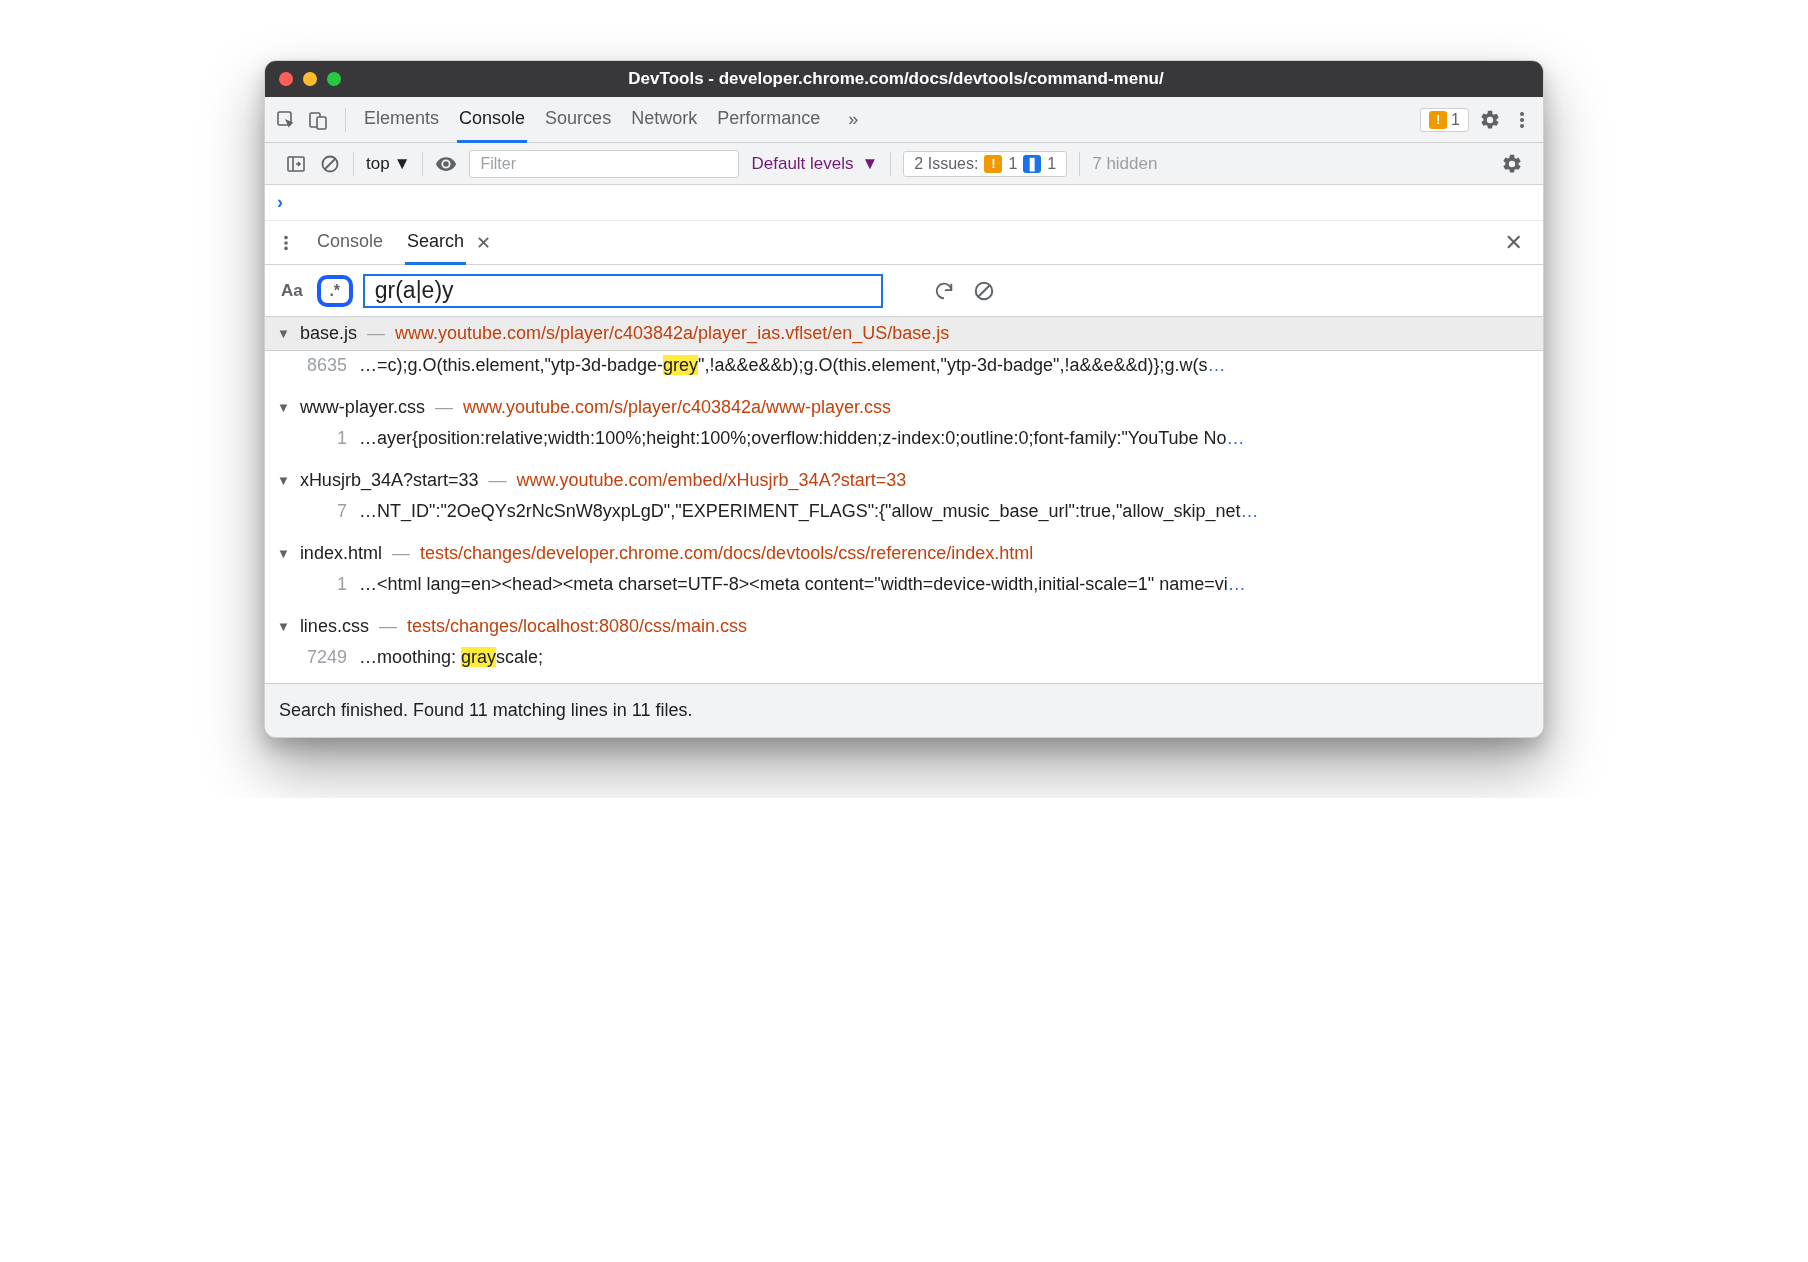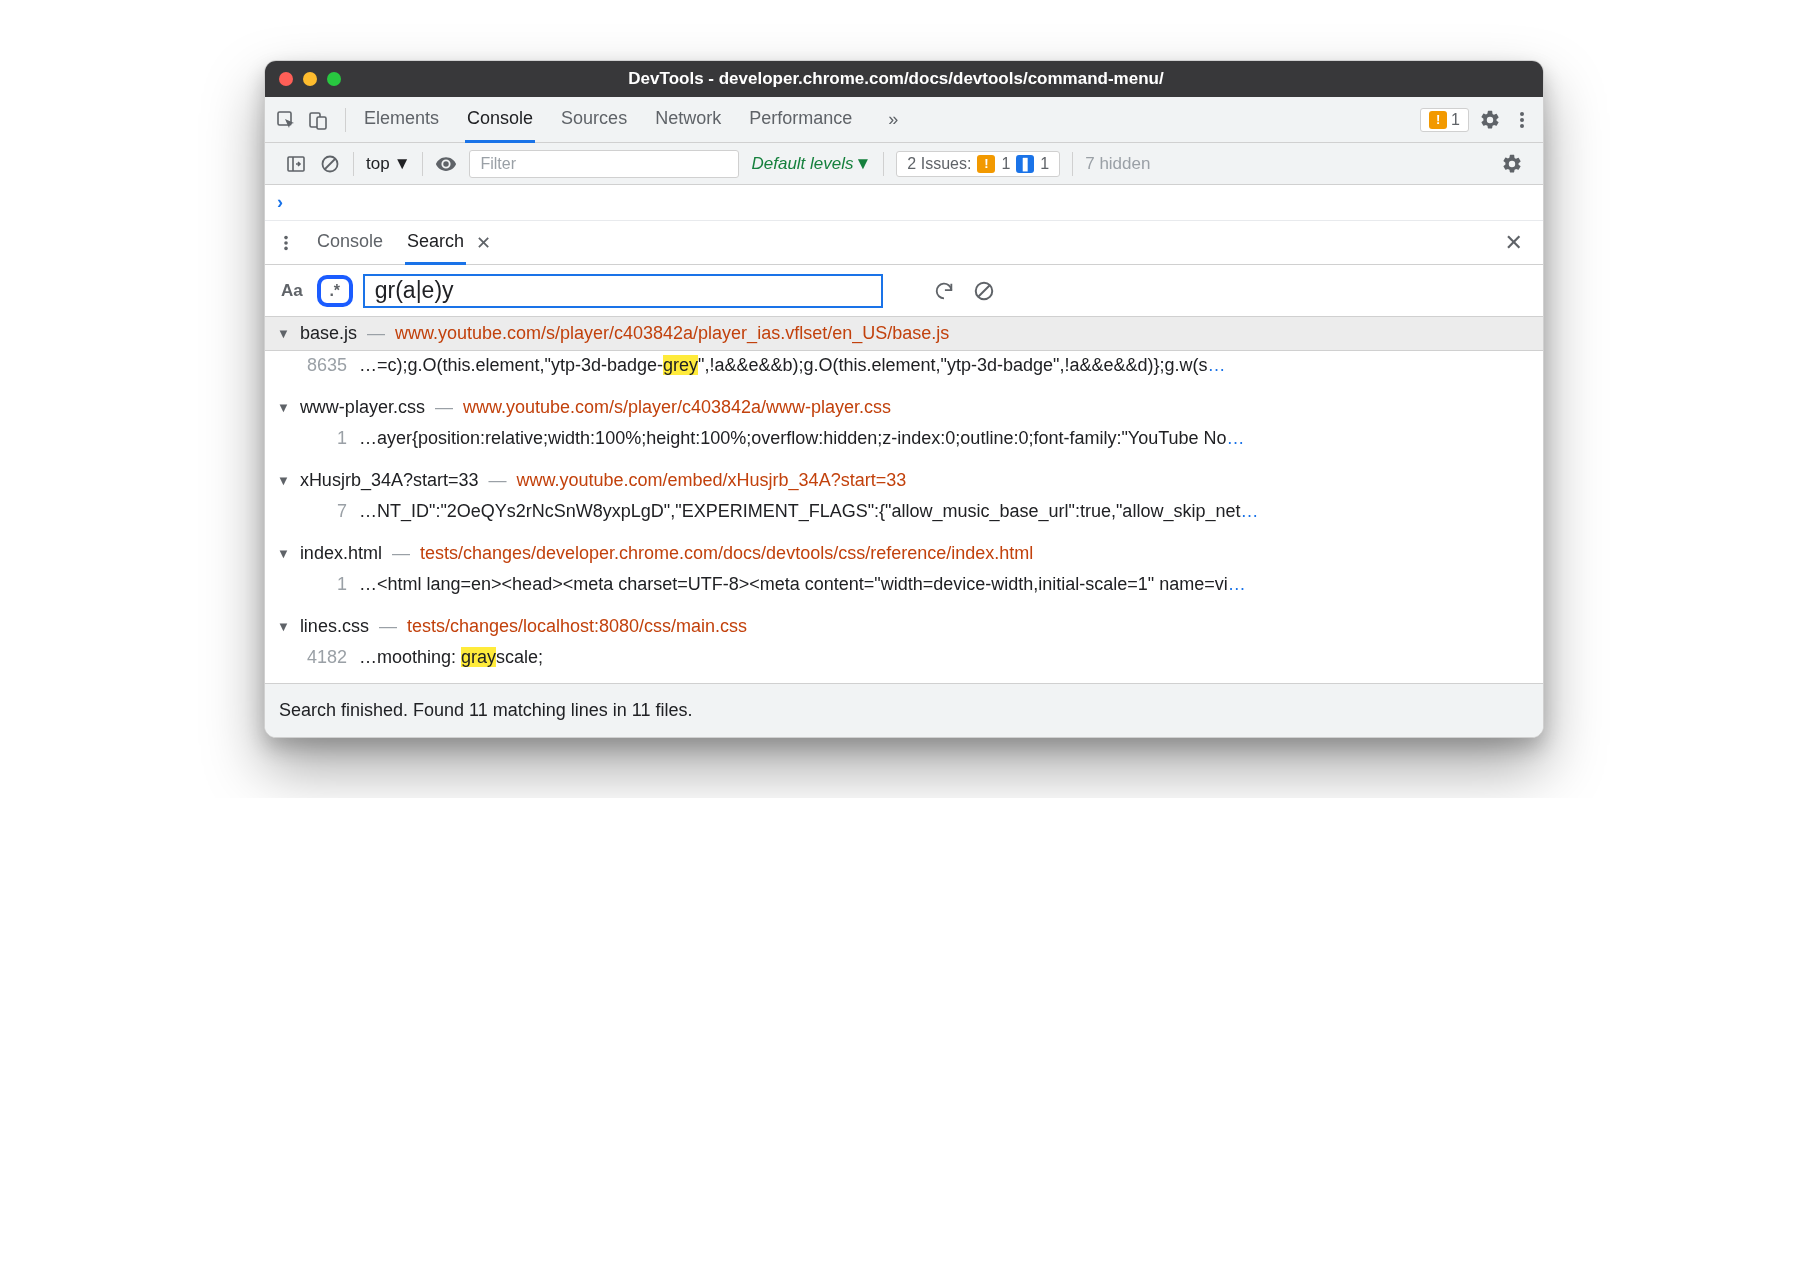--- a/index.html
+++ b/index.html
@@ -51,21 +51,21 @@
     align-items: center;
     padding: 0 10px;
     gap: 10px;
   }
   .ts-icon {
     width: 22px; height: 22px;
     display: flex; align-items: center; justify-content: center;
     color: #5f6368;
   }
   .ts-sep { width: 1px; height: 24px; background: #d0d0d0; margin: 0 6px; }
-  .ts-tabs { display: flex; gap: 24px; align-items: center; }
+  .ts-tabs { display: flex; gap: 16px; align-items: center; }
   .ts-tab {
     font-size: 18px;
     color: #5f6368;
     padding: 11px 2px;
     border-bottom: 3px solid transparent;
     cursor: pointer;
   }
   .ts-tab.active { color: #202124; border-bottom-color: #1a73e8; }
   .ts-more { color: #5f6368; font-size: 18px; padding: 0 10px; }
   .ts-spacer { flex: 1; }
@@ -89,21 +89,21 @@
   }
   .cb-icon { width: 22px; height: 22px; display: flex; align-items: center; justify-content: center; }
   .cb-sep { width: 1px; height: 24px; background: #d0d0d0; }
   .cb-select { font-size: 17px; color: #202124; display: flex; align-items: center; gap: 4px; }
   .cb-filter {
     border: 1px solid #d0d0d0; border-radius: 3px;
     height: 28px; width: 270px; padding: 0 10px;
     font-size: 16px; color: #5f6368; background: #fff;
     display: flex; align-items: center;
   }
-  .cb-levels { font-size: 17px; color: #15803d; display: flex; align-items: center; gap: 1px; font-style: italic; }
+  .cb-levels { font-size: 17px; color: #701a75; display: flex; align-items: center; gap: 8px; }
   .issues-box {
     border: 1px solid #d0d0d0; border-radius: 3px;
     padding: 3px 10px; display: flex; align-items: center; gap: 6px;
     font-size: 16px; color: #5f6368; background: #fff;
   }
   .warn-sq { width: 18px; height: 18px; background: #f29900; border-radius: 3px; display:flex;align-items:center;justify-content:center;color:#fff;font-size:13px;font-weight:700;}
   .info-sq { width: 18px; height: 18px; background: #1a73e8; border-radius: 3px; display:flex;align-items:center;justify-content:center;color:#fff;font-size:13px;font-weight:700;}
   .cb-hidden { font-size: 17px; color: #9aa0a6; }
   
   .console-prompt {
@@ -363,20 +363,20 @@
         <span class="line-no">1</span>
         <span class="match-text">…&lt;html lang=en&gt;&lt;head&gt;&lt;meta charset=UTF-8&gt;&lt;meta content="width=device-width,initial-scale=1" name=vi<span class="ellips">…</span></span>
       </div>
       <div class="file-row">
         <span class="tri">▼</span>
         <span class="file-name">lines.css</span>
         <span class="file-dash">—</span>
         <span class="file-path">tests/changes/localhost:8080/css/main.css</span>
       </div>
       <div class="match-row">
-        <span class="line-no">4182</span>
+        <span class="line-no">7249</span>
         <span class="match-text">…moothing: <span class="highlight">gray</span>scale;</span>
       </div>
     </div>
 
   <div class="status-bar">Search finished.  Found 11 matching lines in 11 files.</div>
 
 </div>
 
 </body></html>

